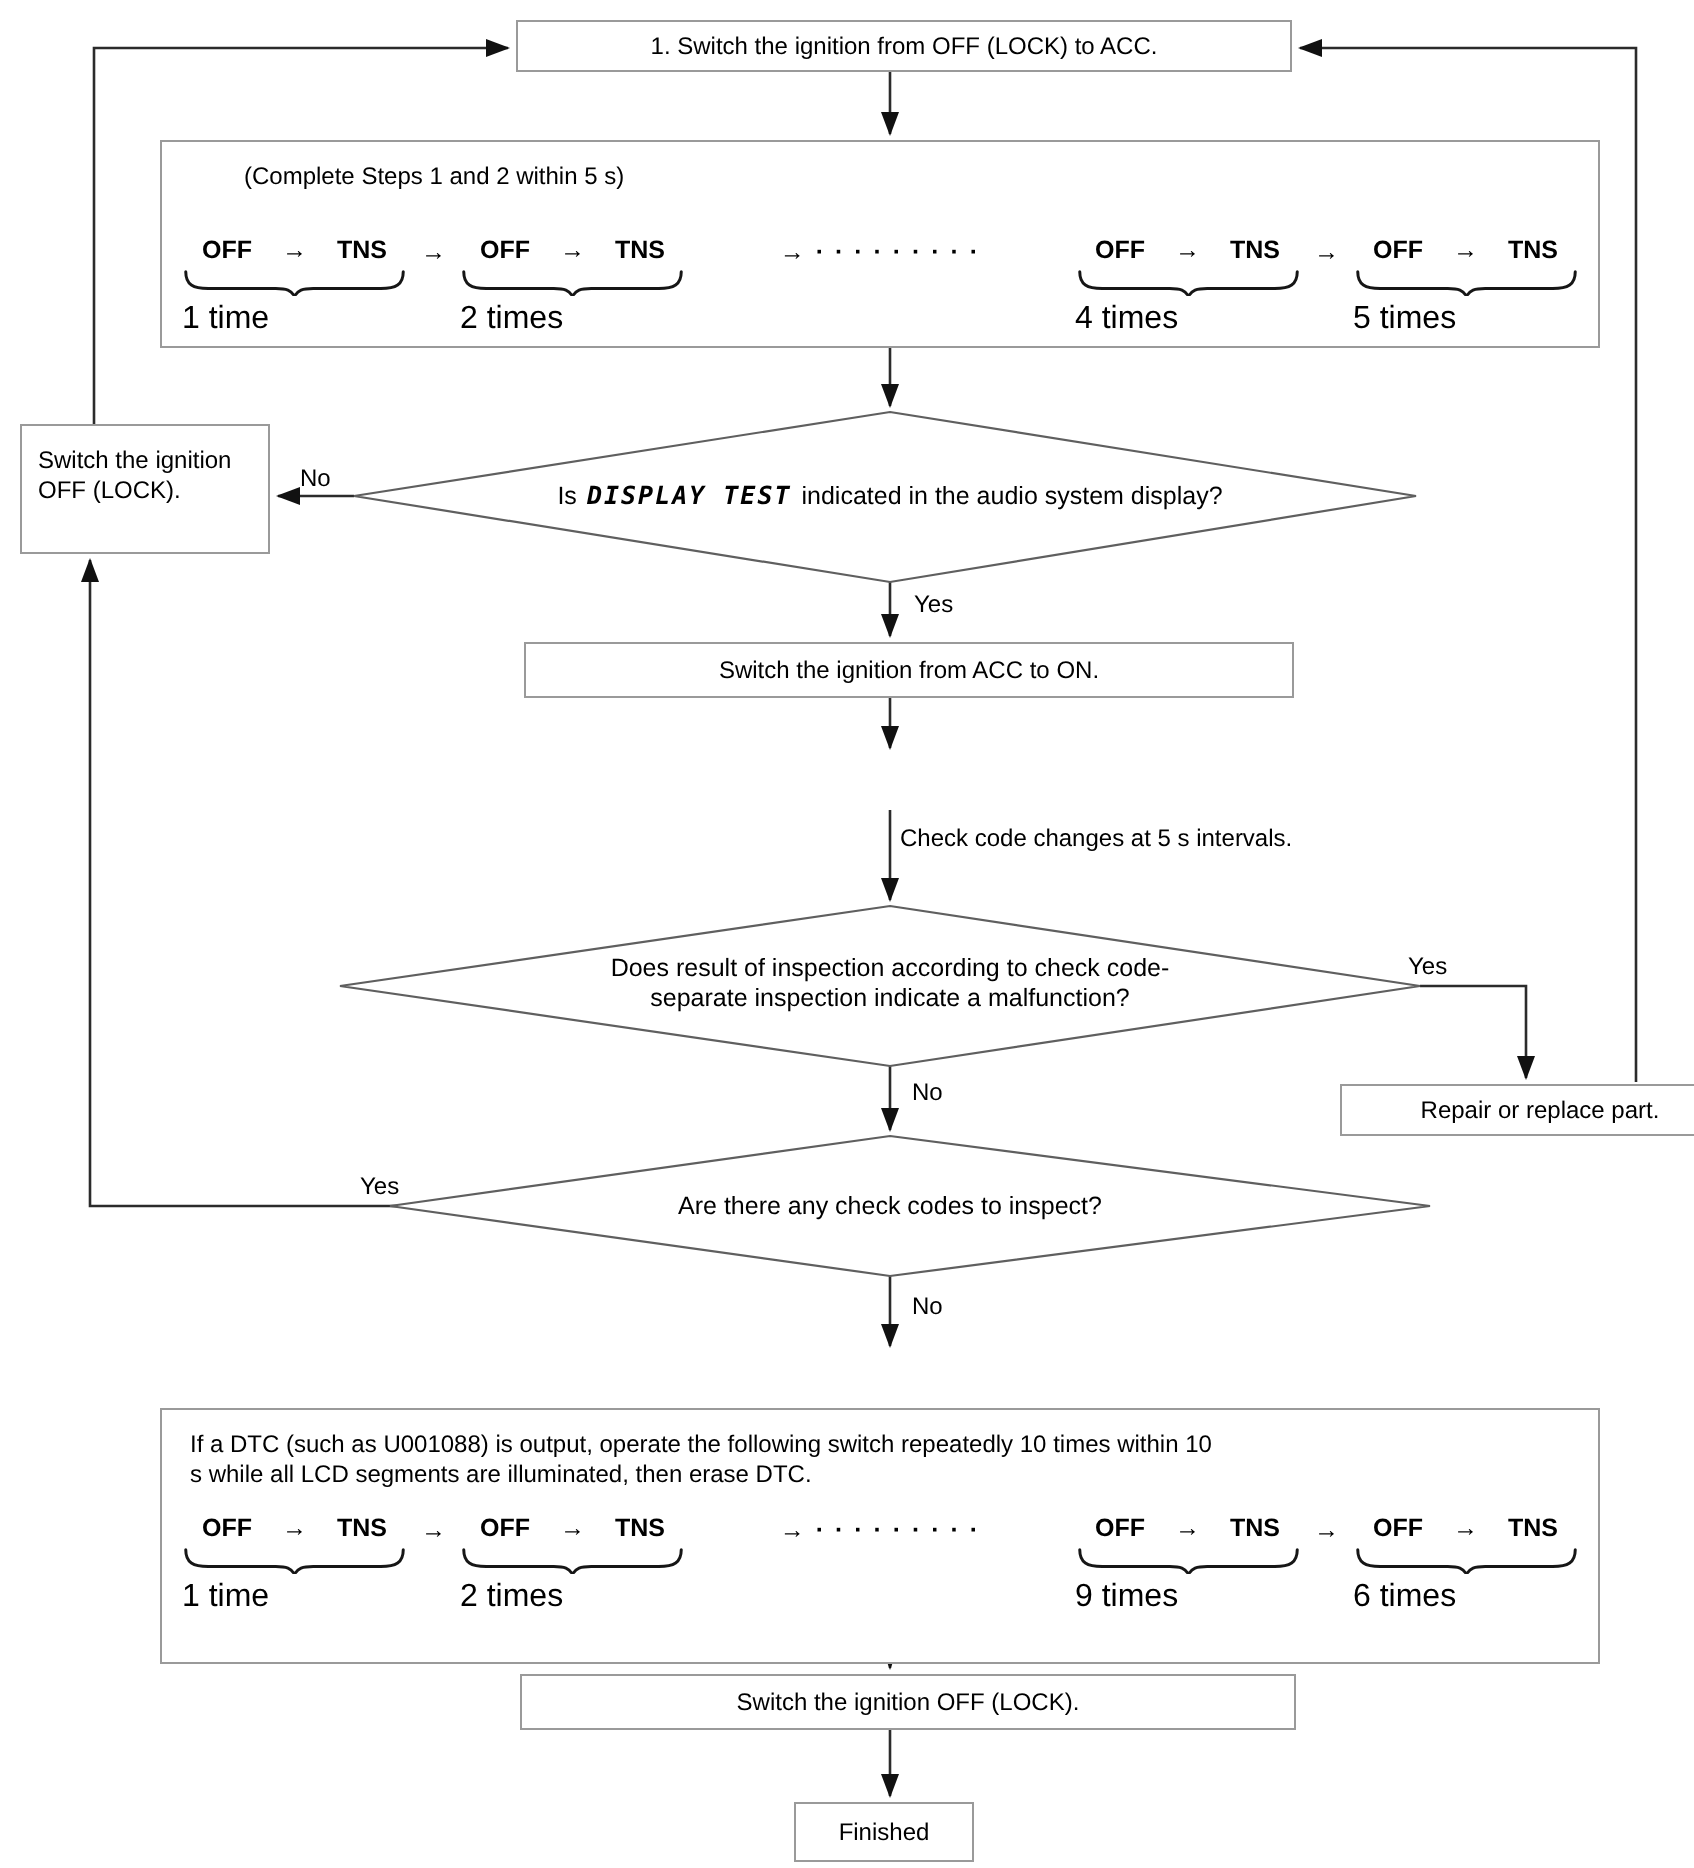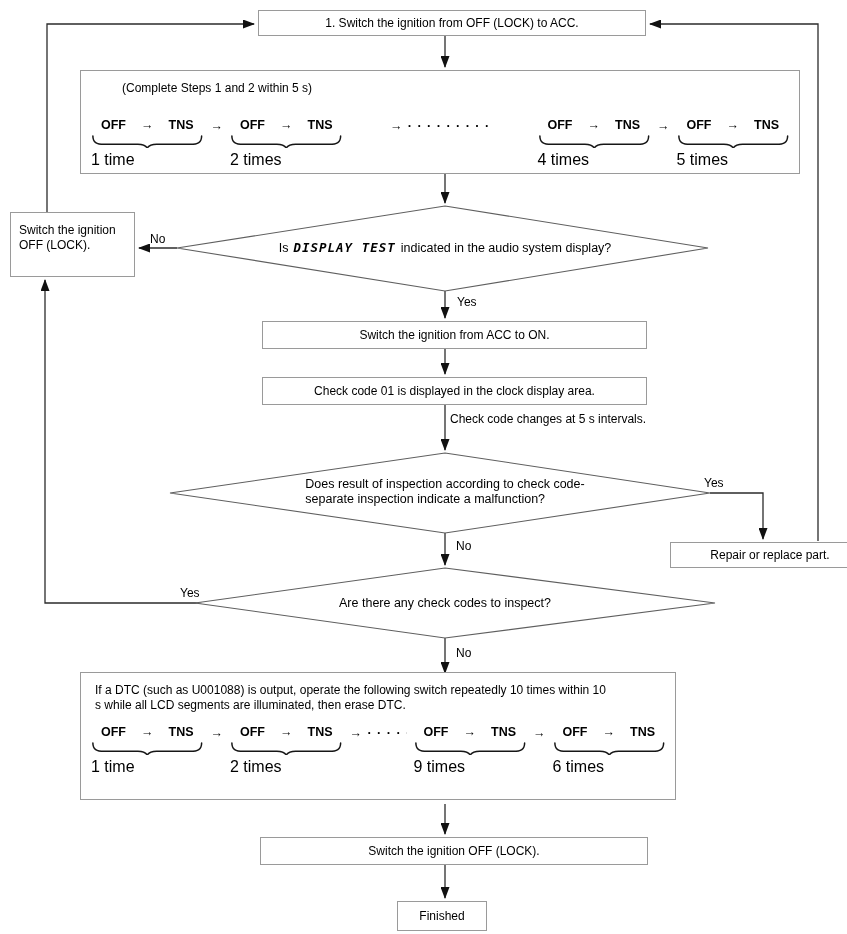--- a/index.html
+++ b/index.html
@@ -28,21 +28,21 @@
   .grp{display:flex;flex-direction:column;align-items:flex-start;}
   .cycle{display:flex;gap:15px;padding:0 10px;font-size:12.5px;font-weight:bold;white-space:nowrap;}
   .brace{width:100%;height:13px;display:block;margin-top:2px;}
   .brace path{fill:none;stroke:#161616;stroke-width:1.5px;vector-effect:non-scaling-stroke;stroke-linecap:round;}
   .count{font-size:16px;margin-top:4px;white-space:nowrap;}
   .sep{margin:0 7px;font-size:12.5px;font-weight:bold;line-height:16px;}
   .dots{flex:1;text-align:center;letter-spacing:1px;white-space:nowrap;overflow:hidden;}
   .leftwrap{padding:10px 6px 0 8px;}
   .dtcpad{padding:10px 0 0 14px;font-size:12px;line-height:15px;white-space:nowrap;}
   .flexcenter{display:flex;justify-content:center;}
-  .tleft{text-align:left;display:inline-block;}
+  .tleft{text-align:center;display:inline-block;}
 </style>
 </head>
 <body>
 
 <div class="canvas">
 
   <svg class="wires" xmlns="http://www.w3.org/2000/svg">
     <defs>
       <marker id="ah" viewBox="0 0 12 9" markerWidth="12" markerHeight="9" refX="11" refY="4.5" orient="auto" markerUnits="userSpaceOnUse">
         <path d="M0,0 L12,4.5 L0,9 z" fill="#111"></path>
@@ -133,40 +133,37 @@
   </div>
 
   <div class="box" style="left:10px;top:212px;width:125px;height:65px;">
     <div class="leftwrap">Switch the ignition OFF (LOCK).</div>
   </div>
 
   <div class="box center" style="left:262px;top:321px;width:385px;height:28px;">
     <span>Switch the ignition from ACC to ON.</span>
   </div>
 
-  <div class="box center" style="left:262px;top:377px;width:385px;height:28px;">
-    <span>Check code 01 is displayed in the clock display area.</span>
-  </div>
 
   <div class="dtext flexcenter" style="left:172px;top:477px;width:546px;">
     <span class="tleft">
       <span>Does result of inspection according to check code-</span><br>
       <span>separate inspection indicate a malfunction?</span>
     </span>
   </div>
 
   <div class="box center" style="left:670px;top:542px;width:200px;height:26px;">
     <span>Repair or replace part.</span>
   </div>
 
   <div class="dtext center" style="left:195px;top:596px;width:500px;">
     <span>Are there any check codes to inspect?</span>
   </div>
 
-  <div class="box" style="left:80px;top:672px;width:596px;height:128px;">
+  <div class="box" style="left:80px;top:704px;width:720px;height:128px;">
     <div class="dtcpad">
       <div>If a DTC (such as U001088) is output, operate the following switch repeatedly 10 times within 10</div>
       <div>s while all LCD segments are illuminated, then erase DTC.</div>
     </div>
     <div class="seqrow" style="margin-top:12px;">
       <div class="grp">
         <div class="cycle">
           <span>OFF</span>
           <span>→</span>
           <span>TNS</span>

